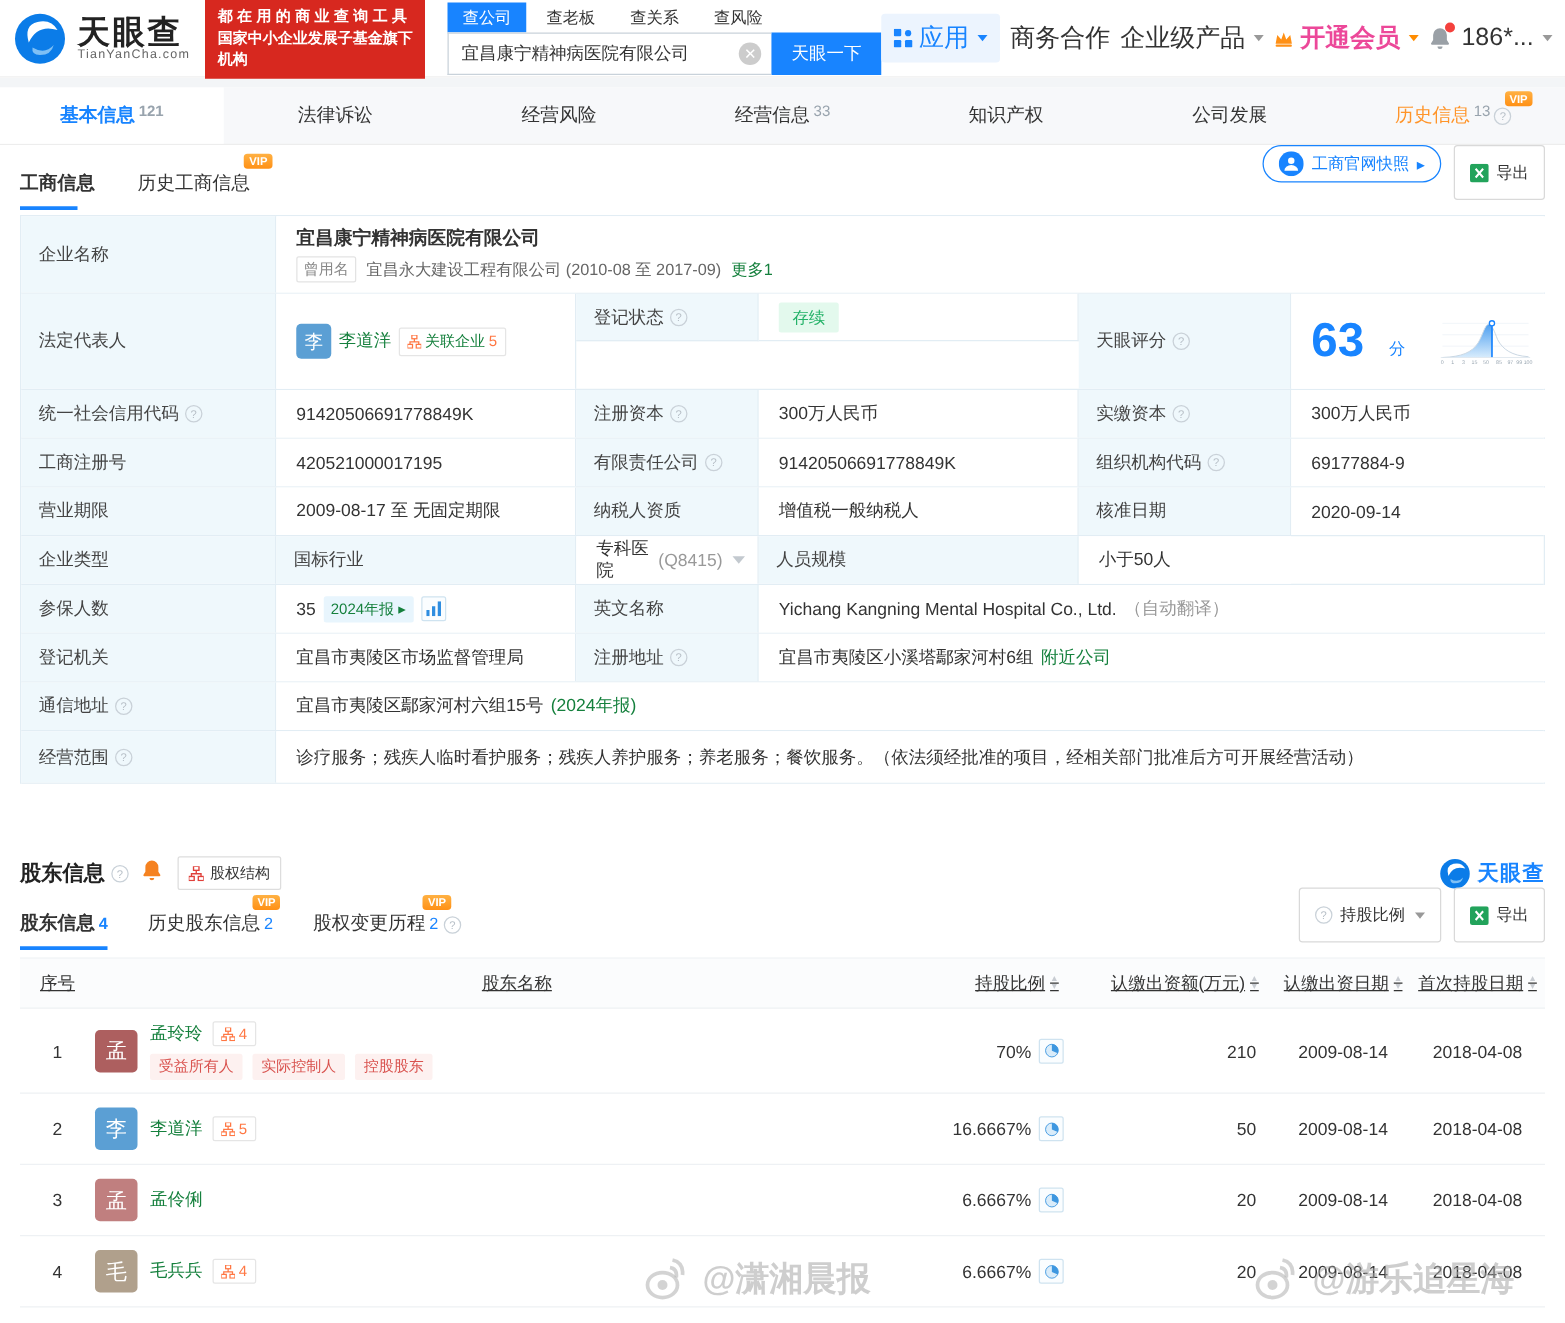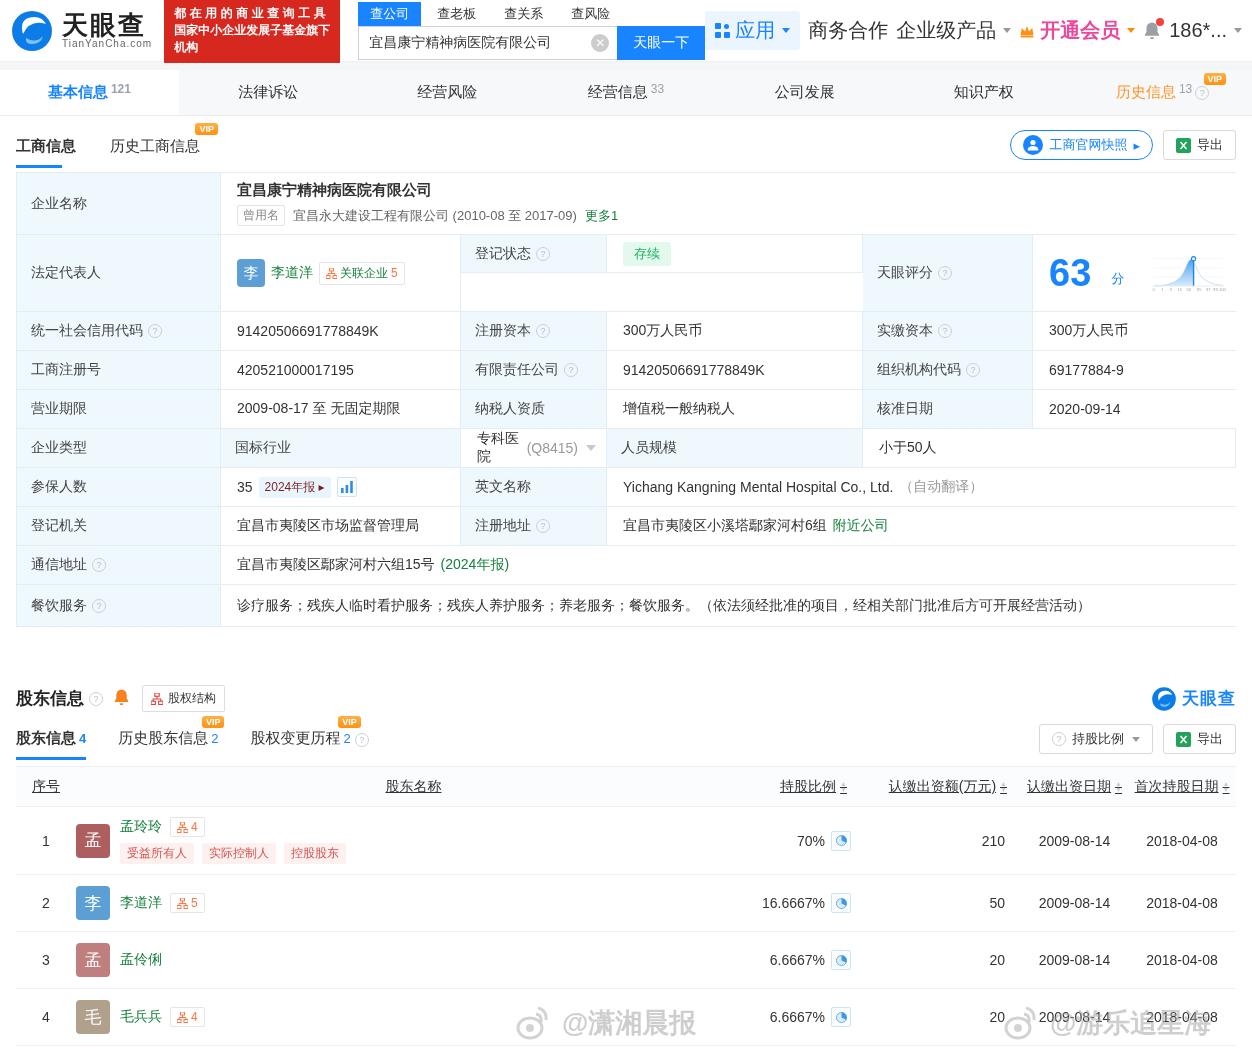--- a/index.html
+++ b/index.html
@@ -42,21 +42,21 @@
   .vip-badge { position:absolute; top:3px; right:26px; background:linear-gradient(#ffb143,#ff9015); color:#fff; font-size:9px; font-weight:bold; padding:1px 4px; border-radius:3px; line-height:10px; }
 
   
   .subtab-row { display:flex; align-items:flex-end; padding:20px 16px 0 16px; height:52px; position:relative; }
   .subtab { font-size:15px; color:#333; margin-right:34px; padding-bottom:12px; position:relative; cursor:pointer; }
   .subtab.active { font-weight:bold; }
   .subtab.active::after { content:""; position:absolute; left:0; right:14px; bottom:0; height:3px; background:#1884ff; }
   .subtab .vip-badge { top:-14px; right:-18px; }
   .subtab-actions { margin-left:auto; display:flex; gap:10px; padding-bottom:8px; }
   .btn-snapshot { display:flex; align-items:center; gap:6px; border:1px solid #1884ff; color:#1884ff; background:#fff; border-radius:15px; height:30px; padding:0 12px; font-size:13px; cursor:pointer; }
-  .btn-plain { display:flex; align-items:center; gap:6px; border:1px solid #d9d9d9; color:#333; background:#fff; border-radius:3px; height:30px; padding:12px 12px; font-size:13px; cursor:pointer; }
+  .btn-plain { display:flex; align-items:center; gap:6px; border:1px solid #d9d9d9; color:#333; background:#fff; border-radius:3px; height:44px; padding:12px 12px; font-size:13px; cursor:pointer; }
 
   
   .info-table { margin:4px 16px 0 16px; width:1220px; border:1px solid #e2edf4; border-bottom:none; font-size:14px; color:#333; }
   .irow { display:grid; border-bottom:1px solid #e2edf4; }
   .cols6 { grid-template-columns:204px 240px 146px 256px 170px 204px; }
   .lbl { background:#eff8fc; padding:0 10px 0 14px; display:flex; align-items:center; gap:5px; color:#444; border-right:1px solid #e2edf4; }
   .val { background:#fff; padding:0 10px 0 16px; display:flex; align-items:center; gap:6px; border-right:1px solid #e2edf4; }
   .irow > div:last-child { border-right:none; }
   .help { display:inline-block; width:14px; height:14px; border:1px solid #c9d1d8; border-radius:50%; color:#b8c0c8; font-size:9px; line-height:13px; text-align:center; cursor:pointer; flex:none; }
   .link { color:#15803d; cursor:pointer; text-decoration:none; }
@@ -68,21 +68,21 @@
   .chip { border:1px solid #e3e3e3; color:#888; font-size:12px; padding:1px 5px; border-radius:2px; }
   .row-legal { grid-template-columns:204px 240px 146px 256px 170px 204px; grid-template-rows:38px 38px; }
   .span2 { grid-row:span 2; }
   .avatar-s { width:28px; height:28px; border-radius:4px; background:#5b9fd4; color:#fff; font-size:15px; display:flex; align-items:center; justify-content:center; flex:none; }
   .rel-badge { display:flex; align-items:center; gap:3px; border:1px solid #e5e5e5; border-radius:2px; padding:2px 6px; font-size:12px; cursor:pointer; background:#fff; }
   .rel-badge .n { color:#ff7743; }
   .status-badge { background:#e3f9ed; color:#23b268; font-size:13px; padding:3px 11px; border-radius:2px; }
   .score-val { gap:20px; }
   .score-num { font-size:38px; font-weight:bold; color:#1884ff; line-height:38px; }
   .score-unit { font-size:13px; color:#1884ff; margin-top:12px; }
-  .pill-report { background:#e8f5fd; color:#7f1d1d; font-size:12px; padding:2px 6px; border-radius:2px; cursor:pointer; }
+  .pill-report { background:#e8f5fd; color:#15803d; font-size:12px; padding:2px 6px; border-radius:2px; cursor:pointer; }
   .icon-box { width:20px; height:20px; border:1px solid #cfe3f0; border-radius:2px; background:#fafdff; display:flex; align-items:center; justify-content:center; cursor:pointer; }
   .chev-down { display:inline-block; width:0; height:0; border-left:5px solid transparent; border-right:5px solid transparent; border-top:6px solid #c3c9cf; margin-left:2px; }
 
   
   .sh-head { display:flex; align-items:center; padding:0 16px; margin-top:58px; }
   .sh-title { font-size:17px; font-weight:bold; color:#222; }
   .sh-head .help { margin-left:5px; }
   .bell-orange { margin-left:10px; cursor:pointer; }
   .btn-structure { display:flex; align-items:center; gap:5px; border:1px solid #ddd; border-radius:2px; background:#fff; font-size:12px; color:#333; padding:4px 8px; margin-left:12px; cursor:pointer; }
   .sh-brand { margin-left:auto; display:flex; align-items:center; gap:5px; }
@@ -203,24 +203,24 @@
       <span>法律诉讼</span>
     </div>
     <div class="main-tab">
       <span>经营风险</span>
     </div>
     <div class="main-tab">
       <span>经营信息</span>
         <span class="cnt">33</span>
     </div>
     <div class="main-tab">
+      <span>知识产权</span>
+    </div>
+    <div class="main-tab">
       <span>公司发展</span>
-    </div>
-    <div class="main-tab">
-      <span>知识产权</span>
     </div>
     <div class="main-tab orange">
       <span class="vip-badge">VIP</span>
       <span>历史信息</span>
         <span class="cnt">13</span>
       <span class="help">?</span>
     </div>
   </nav>
 
   <div class="subtab-row">
@@ -421,21 +421,21 @@
           <span class="help">?</span>
         </div>
       <div class="val">
         <span>宜昌市夷陵区鄢家河村六组15号</span>
         <span class="link">(2024年报)</span>
       </div>
     </div>
 
     <div class="irow" style="height:42px; grid-template-columns:204px 1016px;">
       <div class="lbl">
-          <span>餐饮服务</span>
+          <span>经营范围</span>
           <span class="help">?</span>
         </div>
       <div class="val">诊疗服务；残疾人临时看护服务；残疾人养护服务；养老服务；餐饮服务。（依法须经批准的项目，经相关部门批准后方可开展经营活动）</div>
     </div>
 
   </div>
 
   <div class="sh-head">
     <span class="sh-title">股东信息</span>
     <span class="help">?</span>

